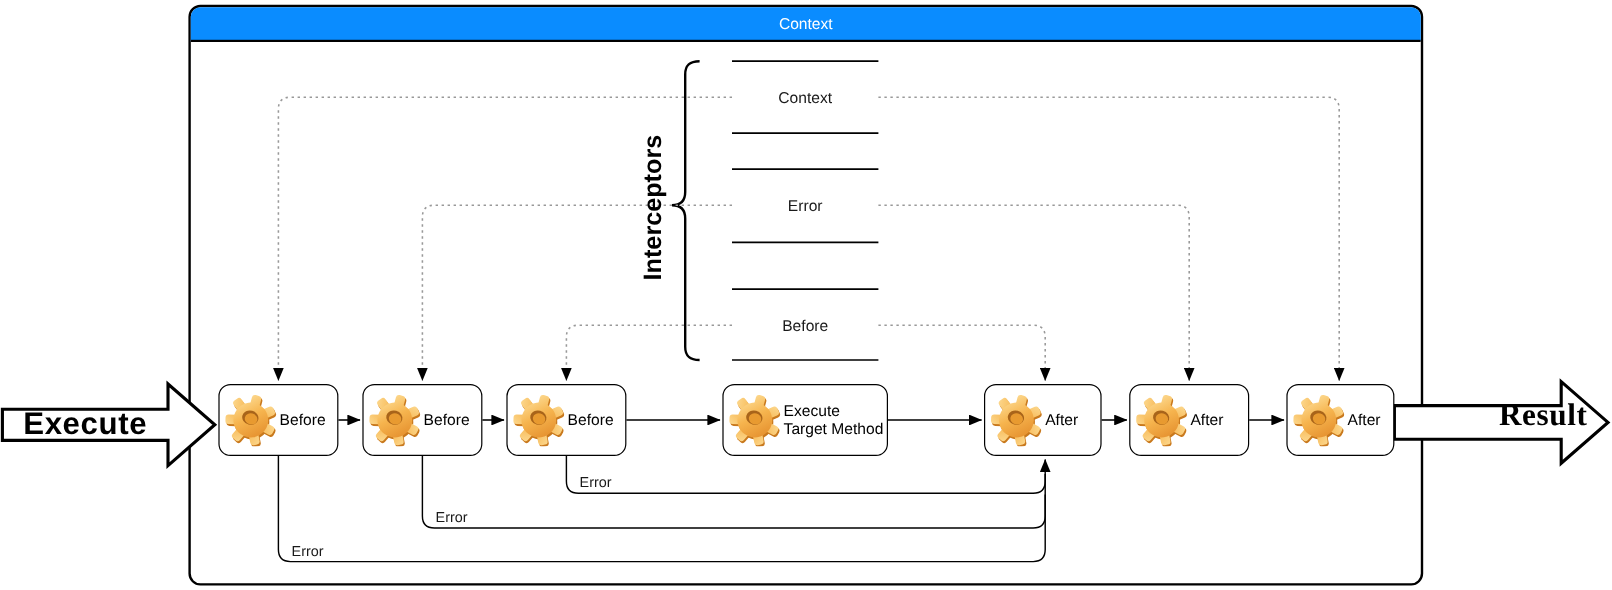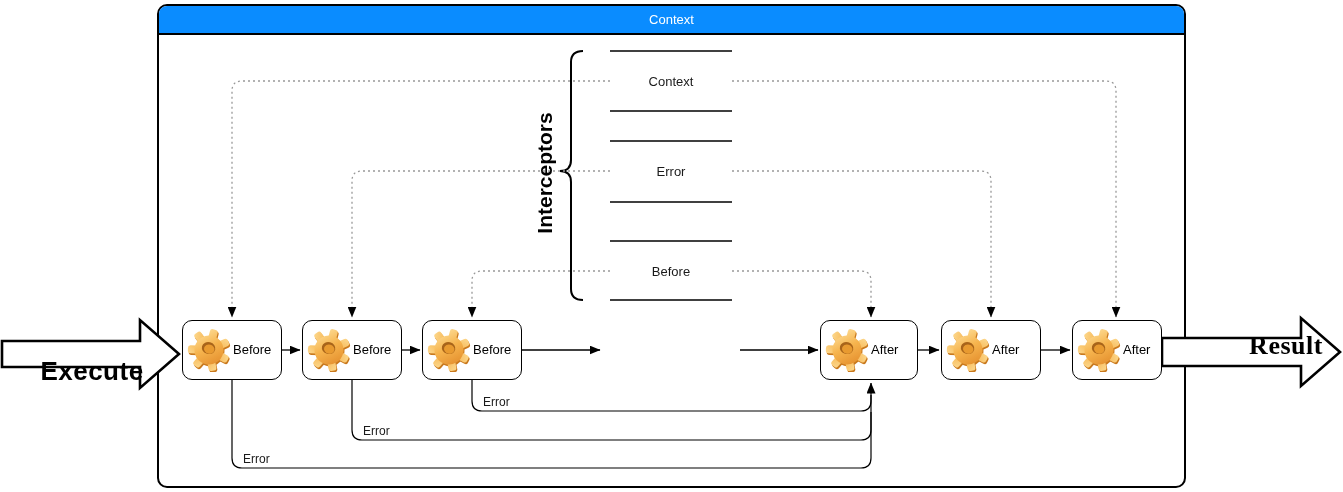--- a/index.html
+++ b/index.html
@@ -133,40 +133,46 @@
   <div class="lbl interceptors-lbl">Interceptors</div>
 
   <div class="lbl group-lbl" style="top:71px;">Context</div>
   <div class="lbl group-lbl" style="top:161px;">Error</div>
   <div class="lbl group-lbl" style="top:261px;">Before</div>
 
   <div class="lbl error-lbl" style="left:483px; top:395px;">Error</div>
   <div class="lbl error-lbl" style="left:363px; top:424px;">Error</div>
   <div class="lbl error-lbl" style="left:243px; top:452px;">Error</div>
 
-  <div class="lbl flow-lbl" style="left:2px; top:358px; width:138px; height:26px;padding-left:21px;">Execute</div>
+  <div class="lbl flow-lbl" style="left:2px; top:340px; width:138px; height:26px;">Execute</div>
   <div class="lbl flow-lbl" style="left:1196px; top:338px; width:180px; height:16px;font-family:Liberation Serif, serif;">Result</div>
 
   <div class="node" style="left:182px; width:100px;">
     <svg class="gear" viewBox="0 0 100 100">
         <use href="#gear-symbol"></use>
       </svg>
     <span class="node-label">Before</span>
   </div>
   <div class="node" style="left:302px; width:100px;">
     <svg class="gear" viewBox="0 0 100 100">
         <use href="#gear-symbol"></use>
       </svg>
     <span class="node-label">Before</span>
   </div>
   <div class="node" style="left:422px; width:100px;">
     <svg class="gear" viewBox="0 0 100 100">
         <use href="#gear-symbol"></use>
       </svg>
     <span class="node-label">Before</span>
+  </div>
+  <div class="node" style="left:602px; width:138px;">
+    <svg class="gear" viewBox="0 0 100 100">
+        <use href="#gear-symbol"></use>
+      </svg>
+    <span class="node-label wide">Execute Target Method</span>
   </div>
   <div class="node" style="left:820px; width:98px;">
     <svg class="gear" viewBox="0 0 100 100">
         <use href="#gear-symbol"></use>
       </svg>
     <span class="node-label">After</span>
   </div>
   <div class="node" style="left:941px; width:100px;">
     <svg class="gear" viewBox="0 0 100 100">
         <use href="#gear-symbol"></use>

